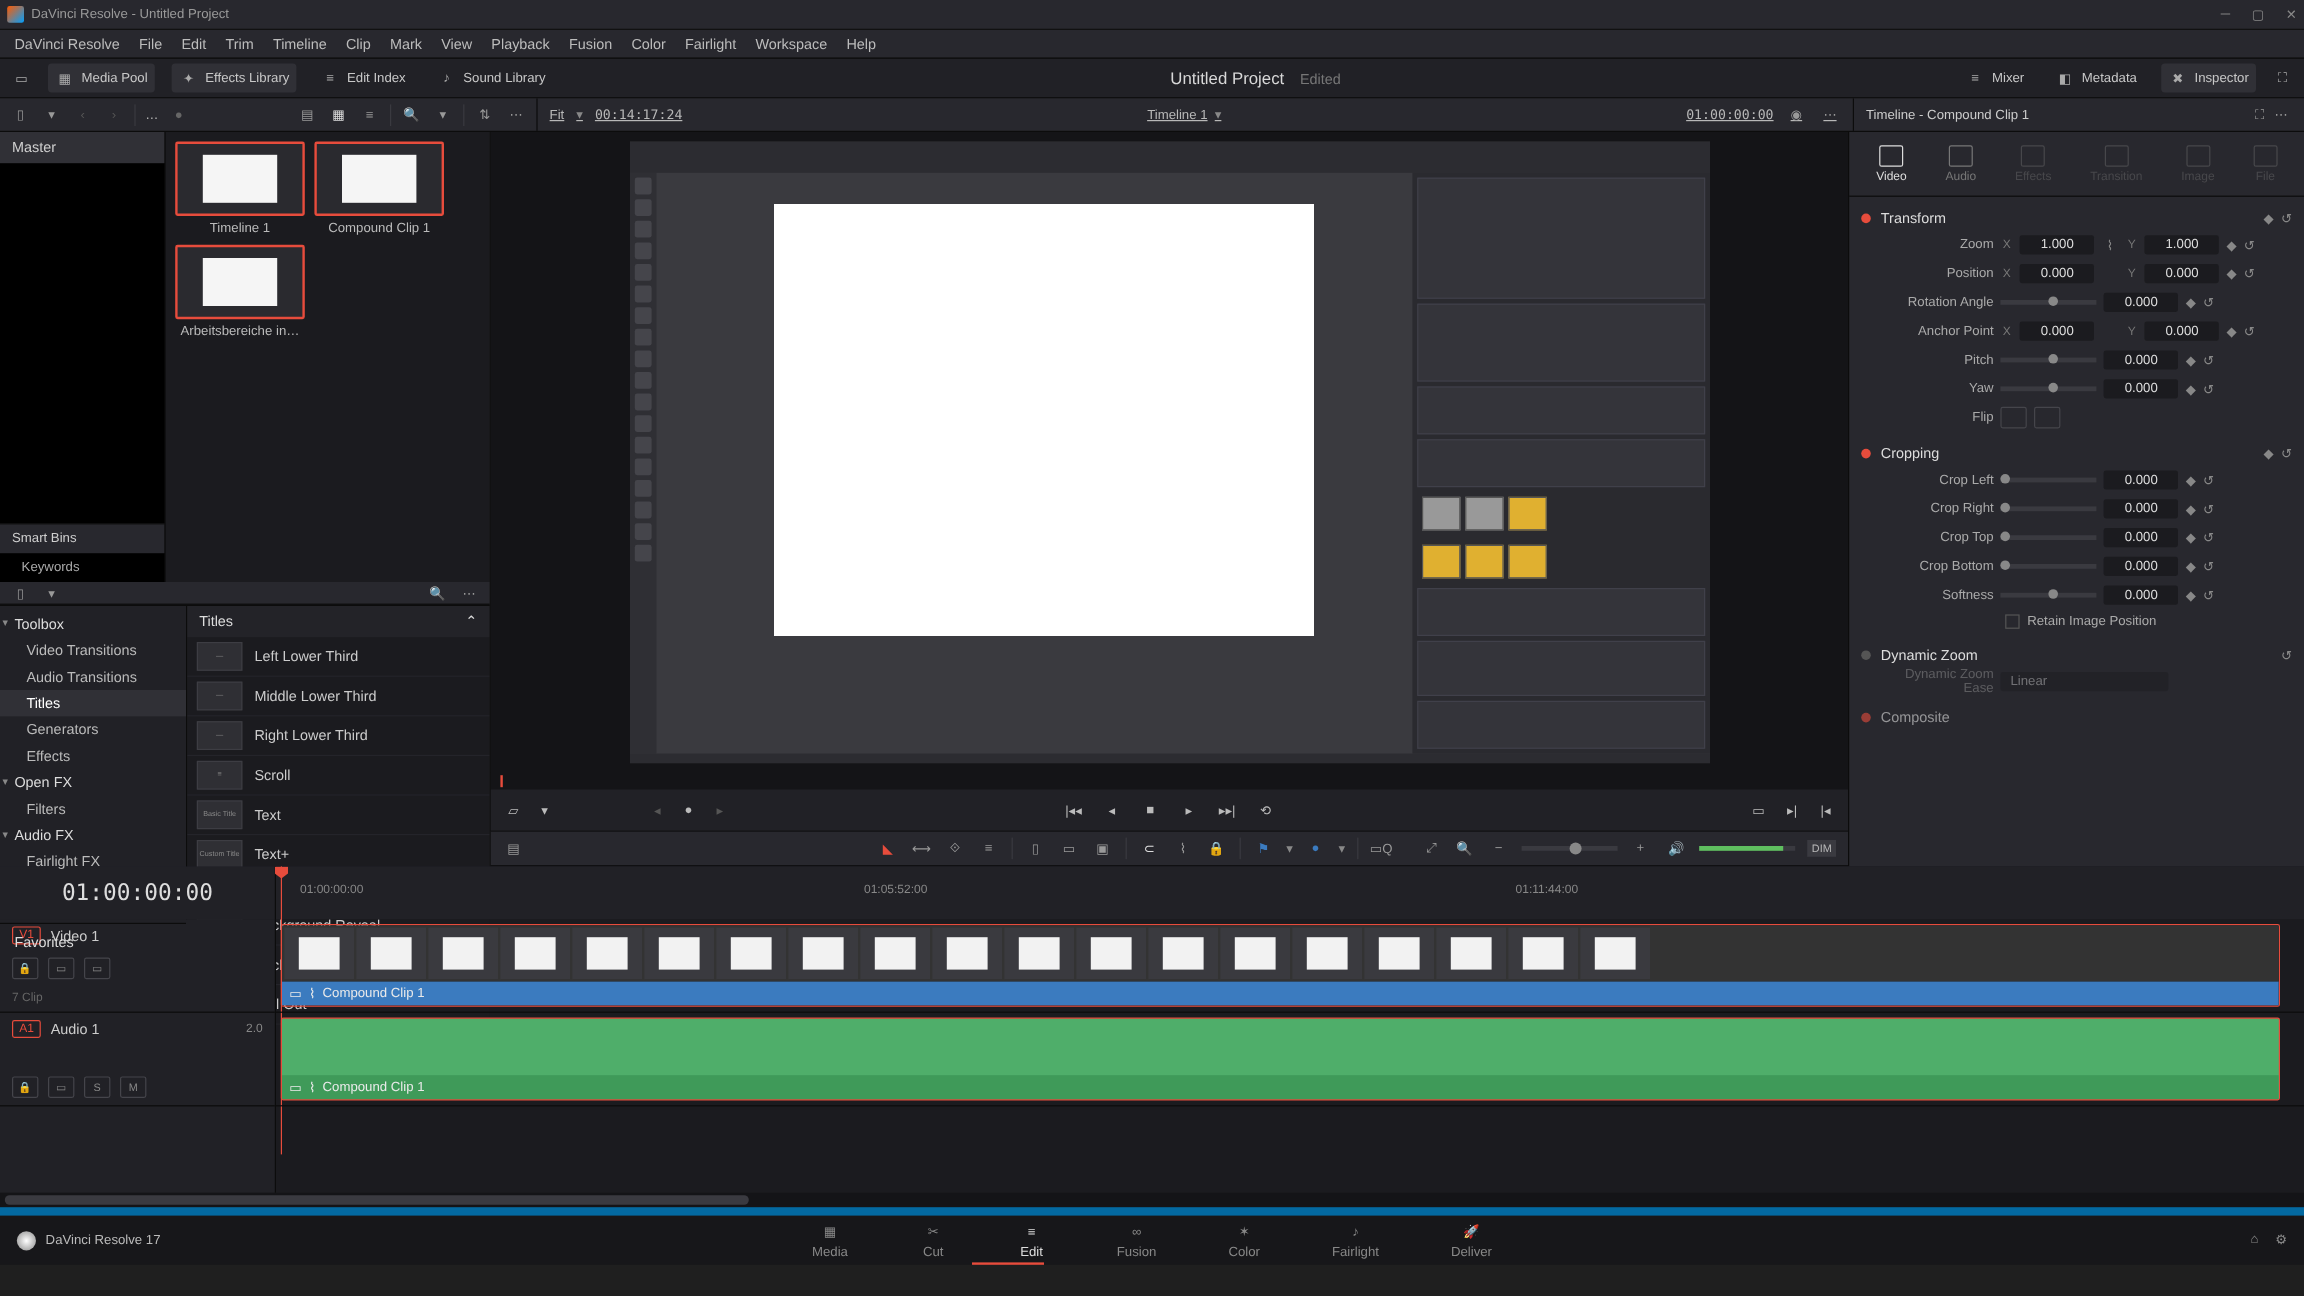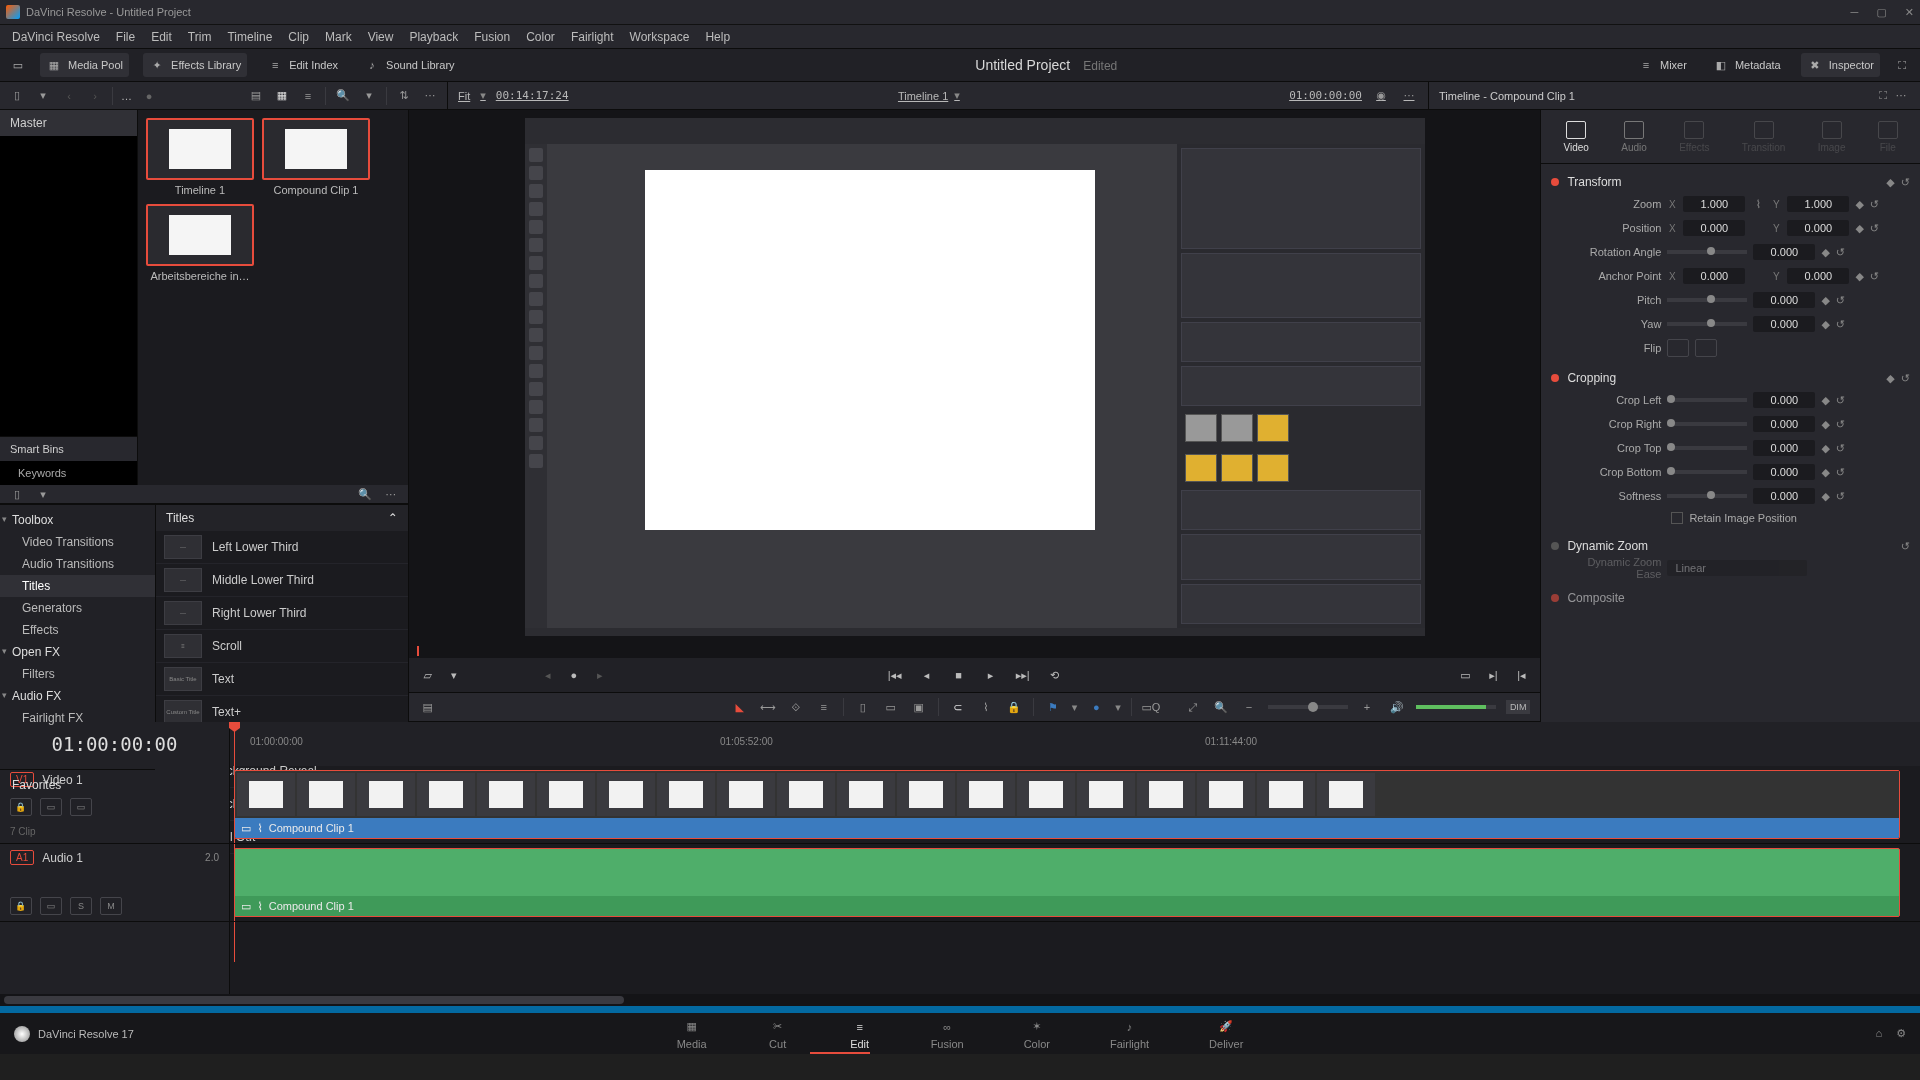--- a/index.html
+++ b/index.html
@@ -22,21 +22,21 @@
 .tb-btn { display: flex; align-items: center; gap: 6px; color: #c8c8c8; padding: 4px 6px; border-radius: 3px; }
 .tb-btn.active { background: #303036; }
 .tb-icon { width: 16px; height: 16px; display: inline-flex; align-items: center; justify-content: center; color: #aaa; }
 .project-title { font-size: 14px; color: #d8d8d8; }
 .project-edited { font-size: 12px; color: #777; margin-left: 10px; }
 
 
 .sub-bar { height: 28px; background: #28282e; display: flex; align-items: center; border-bottom: 1px solid #0c0c0c; }
 .sub-left { width: 448px; display: flex; align-items: center; padding: 0 8px; gap: 8px; border-right: 1px solid #0c0c0c; height: 100%; }
 .sub-mid { flex: 1; display: flex; align-items: center; justify-content: space-between; padding: 0 10px; height: 100%; text-decoration: underline; }
-.sub-right { width: 492px; display: flex; align-items: center; padding: 0 10px; height: 100%; border-left: 1px solid #0c0c0c; }
+.sub-right { width: 376px; display: flex; align-items: center; padding: 0 10px; height: 100%; border-left: 1px solid #0c0c0c; }
 .icon-btn { width: 18px; height: 18px; display: inline-flex; align-items: center; justify-content: center; color: #999; }
 .sep { width: 1px; height: 18px; background: #3a3a40; }
 
 
 .main { display: flex; height: 612px; }
 .col-left { width: 448px; display: flex; flex-direction: column; border-right: 1px solid #0c0c0c; }
 .col-mid { flex: 1; display: flex; flex-direction: column; background: #1b1b1f; position: relative; }
 .col-right { width: 416px; border-left: 1px solid #0c0c0c; background: #28282e; display: flex; flex-direction: column; }
 
 
@@ -717,21 +717,21 @@
   <div class="tl-ruler-row">
     <div class="tl-tc-box">
         <span class="tl-tc">01:00:00:00</span>
       </div>
     <div class="tl-ruler">
       <div class="playhead" style="left:4px">
           <div class="playhead-cap"></div>
         </div>
       <div class="ruler-tick" style="left:20px">01:00:00:00</div>
       <div class="ruler-tick" style="left:490px">01:05:52:00</div>
-      <div class="ruler-tick" style="left:975px">01:11:44:00</div>
+      <div class="ruler-tick" style="left:1033px">01:11:44:00</div>
     </div>
   </div>
   <div class="tl-tracks">
     <div class="tl-headers">
       <div class="track-hdr">
         <div class="track-hdr-top">
             <span class="track-badge">V1</span>
             <span class="track-name">Video 1</span>
           </div>
         <div class="track-hdr-btm">

